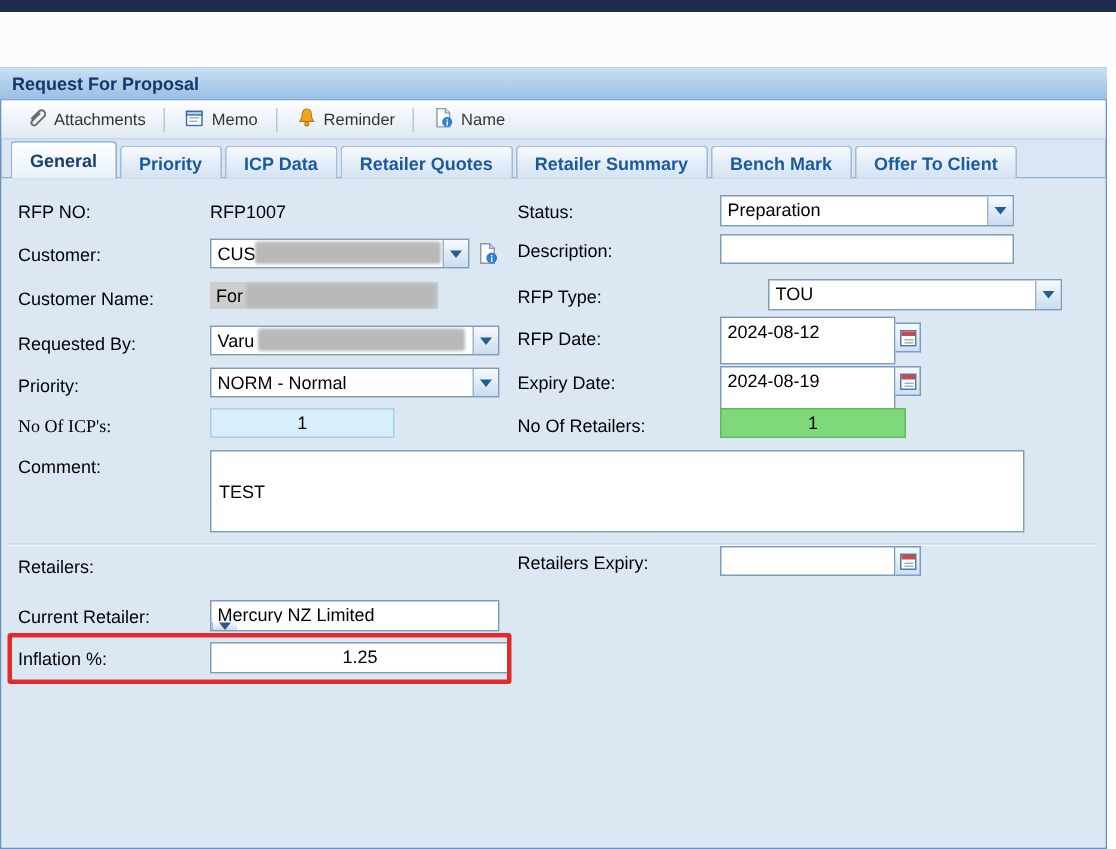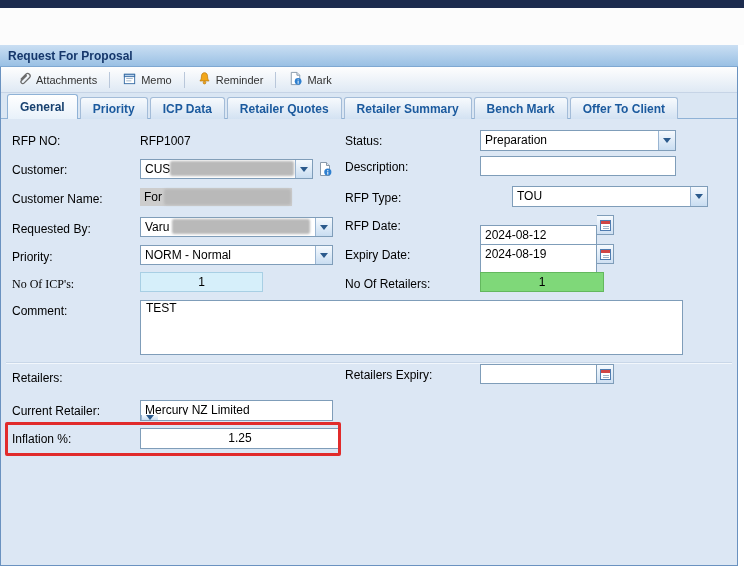--- a/index.html
+++ b/index.html
@@ -60,21 +60,21 @@
     box-shadow:0 2px 0 #9fb3c8; }
 
   .redact { position:absolute; background:#b9b9b9; filter:blur(1.2px); border-radius:2px; }
   .grayfield { position:absolute; background:#cdcdcd; font-size:12px; color:#000; padding:2px 4px; }
 
   .icpfield { position:absolute; background:#d6effa; border:1px solid #a8cfe4; font-size:12px; color:#000;
     text-align:center; padding-top:2px; }
   .retailerfield { position:absolute; background:#7fd879; border:1px solid #63b85e; font-size:12px; color:#000;
     text-align:center; padding-top:2px; }
 
-  .comment { position:absolute; background:#fff; border:1px solid #7f9db9; font-size:12px; color:#000; padding:0 5px; }
+  .comment { position:absolute; background:#fff; border:1px solid #7f9db9; font-size:12px; color:#000; padding:20px 5px; }
 
   .divider { position:absolute; height:1px; background:#c9d7e8; box-shadow:0 1px 0 #f2f7fc; }
 
   .annotation { position:absolute; border:3px solid #e12b2b; border-radius:2px; pointer-events:none; }
 
   .iconbtn { position:absolute; display:flex; align-items:center; justify-content:center; }
 </style>
 </head>
 <body>
 
@@ -122,21 +122,21 @@
     <span class="tool-item">
       <span>
         <svg width="15" height="15" viewBox="0 0 16 16">
             <path d="M3.5 1.5 h6 l3 3 v10 h-9 z" fill="#fff" stroke="#8899aa"></path>
             <path d="M9.5 1.5 v3 h3" fill="#dfe7ee" stroke="#8899aa"></path>
             <circle cx="10.8" cy="11" r="3.6" fill="#2f80d0"></circle>
             <rect x="10.3" y="9" width="1" height="1" fill="#fff"></rect>
             <rect x="10.3" y="10.6" width="1" height="3" fill="#fff"></rect>
           </svg>
       </span>
-      <span>Mark</span>
+      <span>Name</span>
     </span>
   </div>
 
   <div class="abs tabline"></div>
   <div class="abs tabstrip">
     <span class="tab active">General</span>
     <span class="tab">Priority</span>
     <span class="tab">ICP Data</span>
     <span class="tab">Retailer Quotes</span>
     <span class="tab">Retailer Summary</span>
@@ -196,21 +196,21 @@
       </span>
   </div>
 
   <div class="combo" style="left:140px; top:217px; width:193px; height:20px;">
     <span class="txt">Varu</span>
     <span class="btn">
         <span class="tri"></span>
       </span>
   </div>
   <div class="redact" style="left:172px; top:219px; width:138px; height:15px;"></div>
-  <div class="tbox" style="left:480px; top:225px; width:117px; height:32px;">2024-08-12</div>
+  <div class="tbox" style="left:480px; top:211px; width:117px; height:32px;">2024-08-12</div>
   <span class="datebtn" style="left:597px; top:215px;">
       <span class="calglyph"></span>
     </span>
 
   <div class="combo" style="left:140px; top:245px; width:193px; height:20px;">
     <span class="txt">NORM - Normal</span>
     <span class="btn">
         <span class="tri"></span>
       </span>
   </div>

